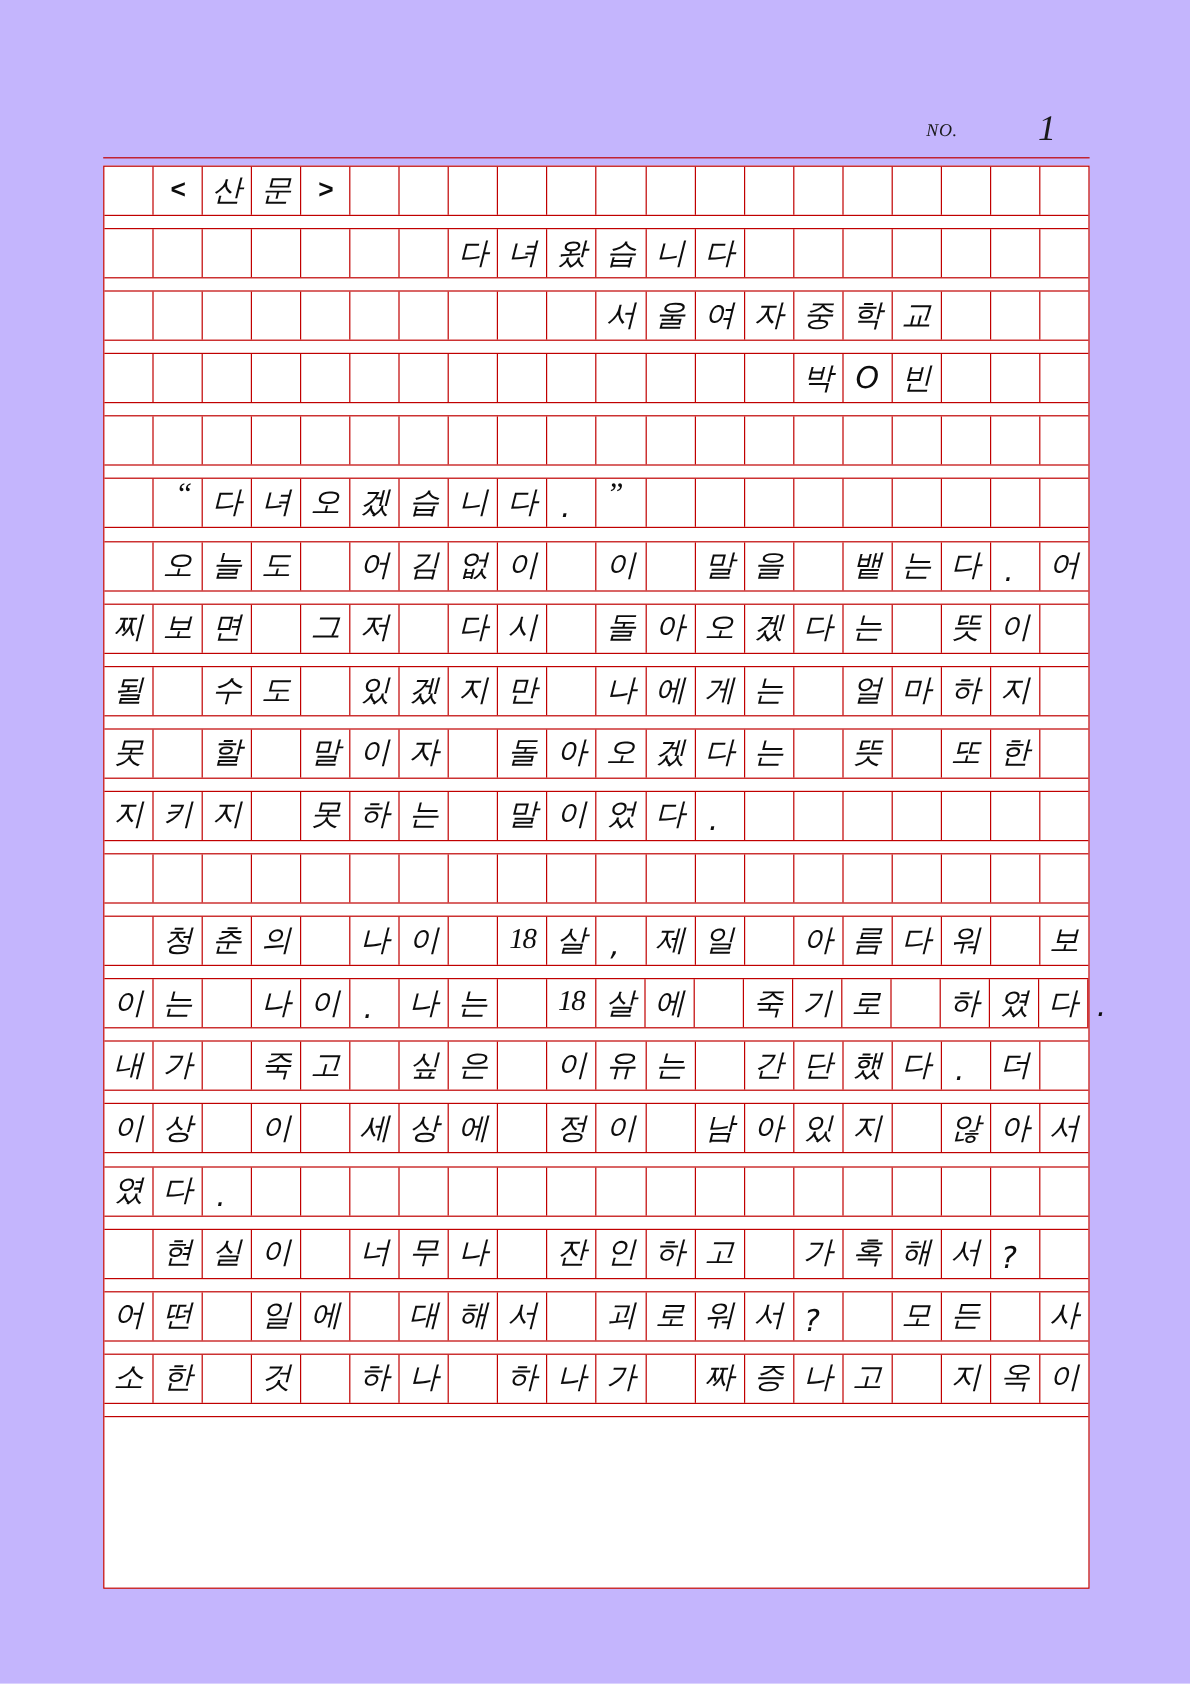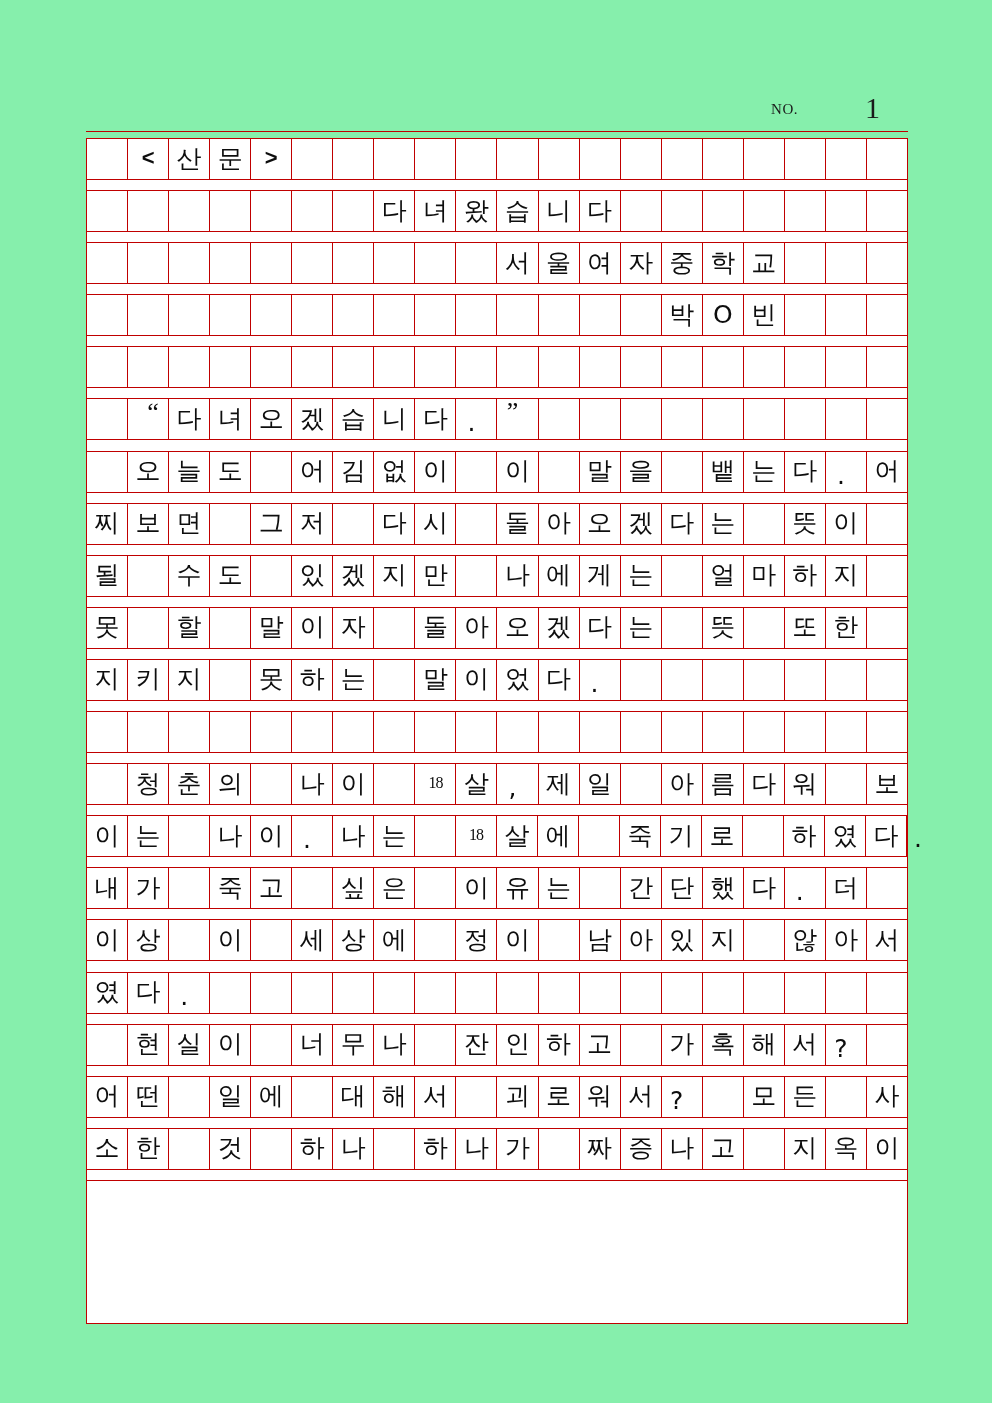--- a/index.html
+++ b/index.html
@@ -14,21 +14,22 @@
     font-family: "Liberation Serif", "DejaVu Serif", serif;
     position: relative;
     overflow: hidden;
   }
 
   #page {
     position: absolute;
     left: 0; top: 0;
     width: 992px;
     height: 1403px;
-    background: #86efac;
+    background: #c4b5fd;
+    font-style: italic;
   }
 
   
   #header {
     position: absolute;
     left: 86px;
     top: 96px;
     width: 822px;
     height: 36px;
   }
@@ -103,21 +104,21 @@
     font-family: "DejaVu Sans", "Liberation Sans", sans-serif;
     font-size: 25px;
     line-height: 1;
     color: #0d0d0d;
     display: block;
     transform: translateY(-1px);
   }
   
   .cell .ch.num {
     font-family: "Liberation Serif", "DejaVu Serif", serif;
-    font-size: 16px;
+    font-size: 24px;
     letter-spacing: -1px;
   }
   
   .cell .ch.punc {
     align-self: flex-end;
     transform: translate(-5px, -4px);
     font-size: 25px;
   }
   .cell .ch.quote-open,
   .cell .ch.quote-close {

